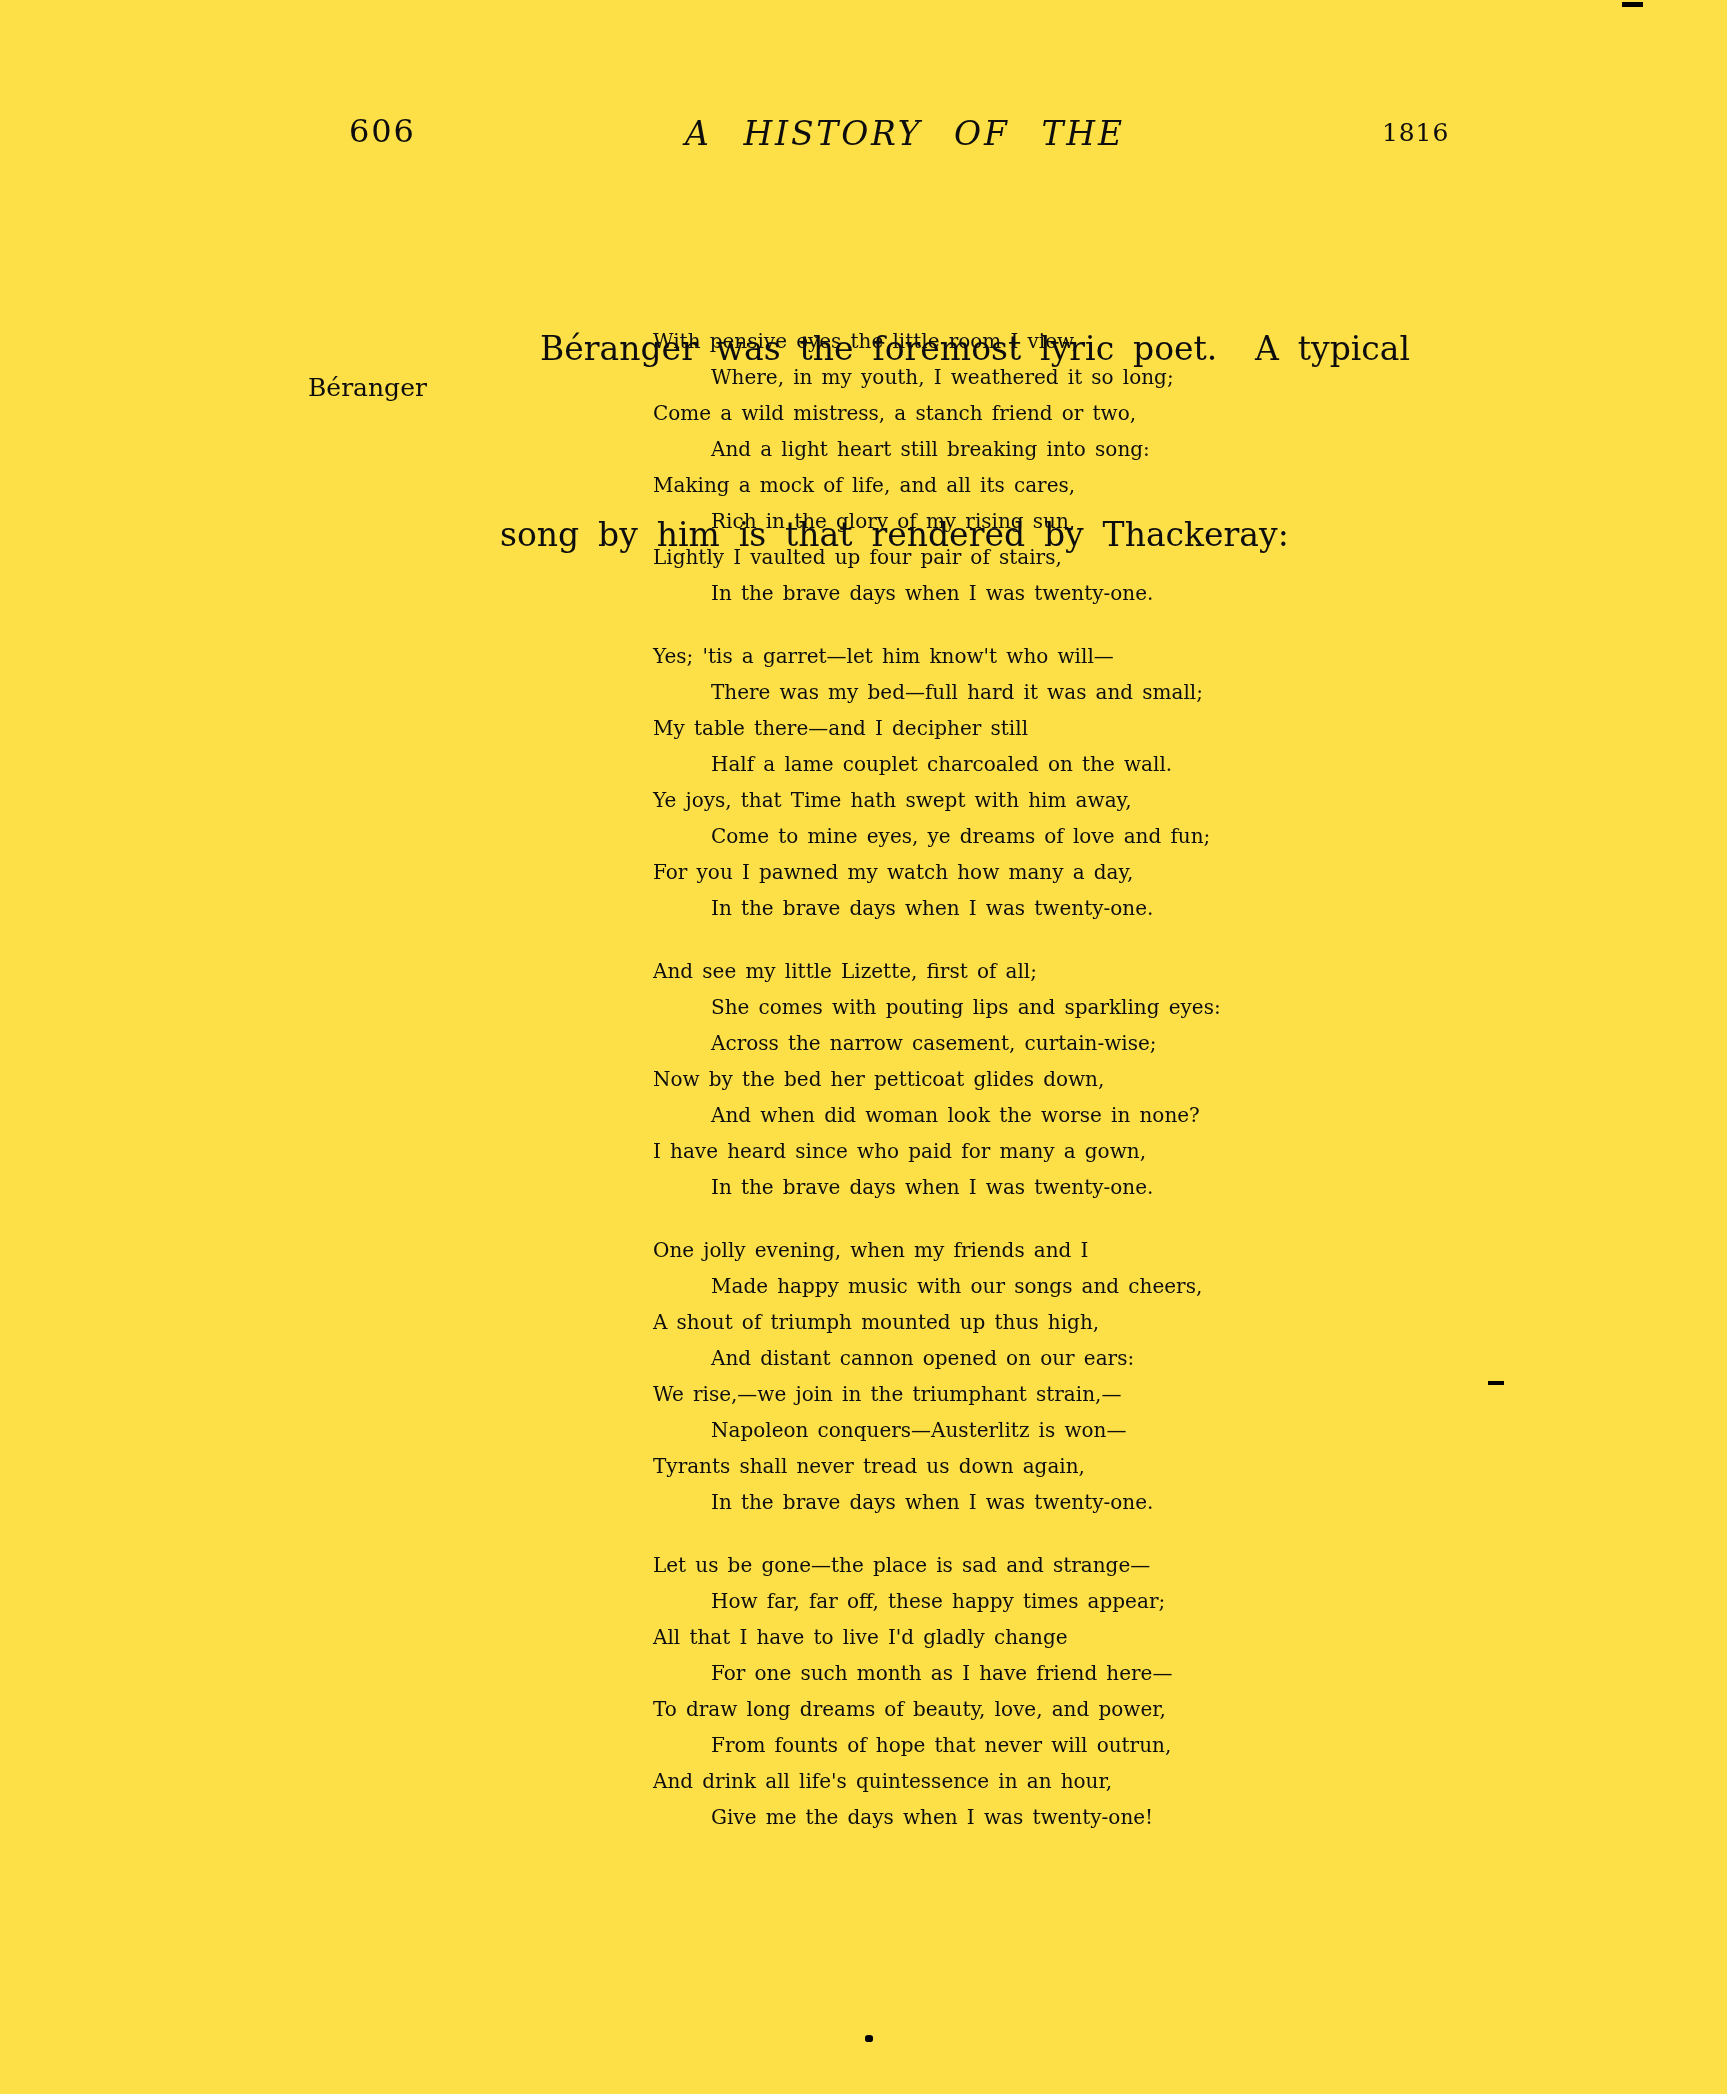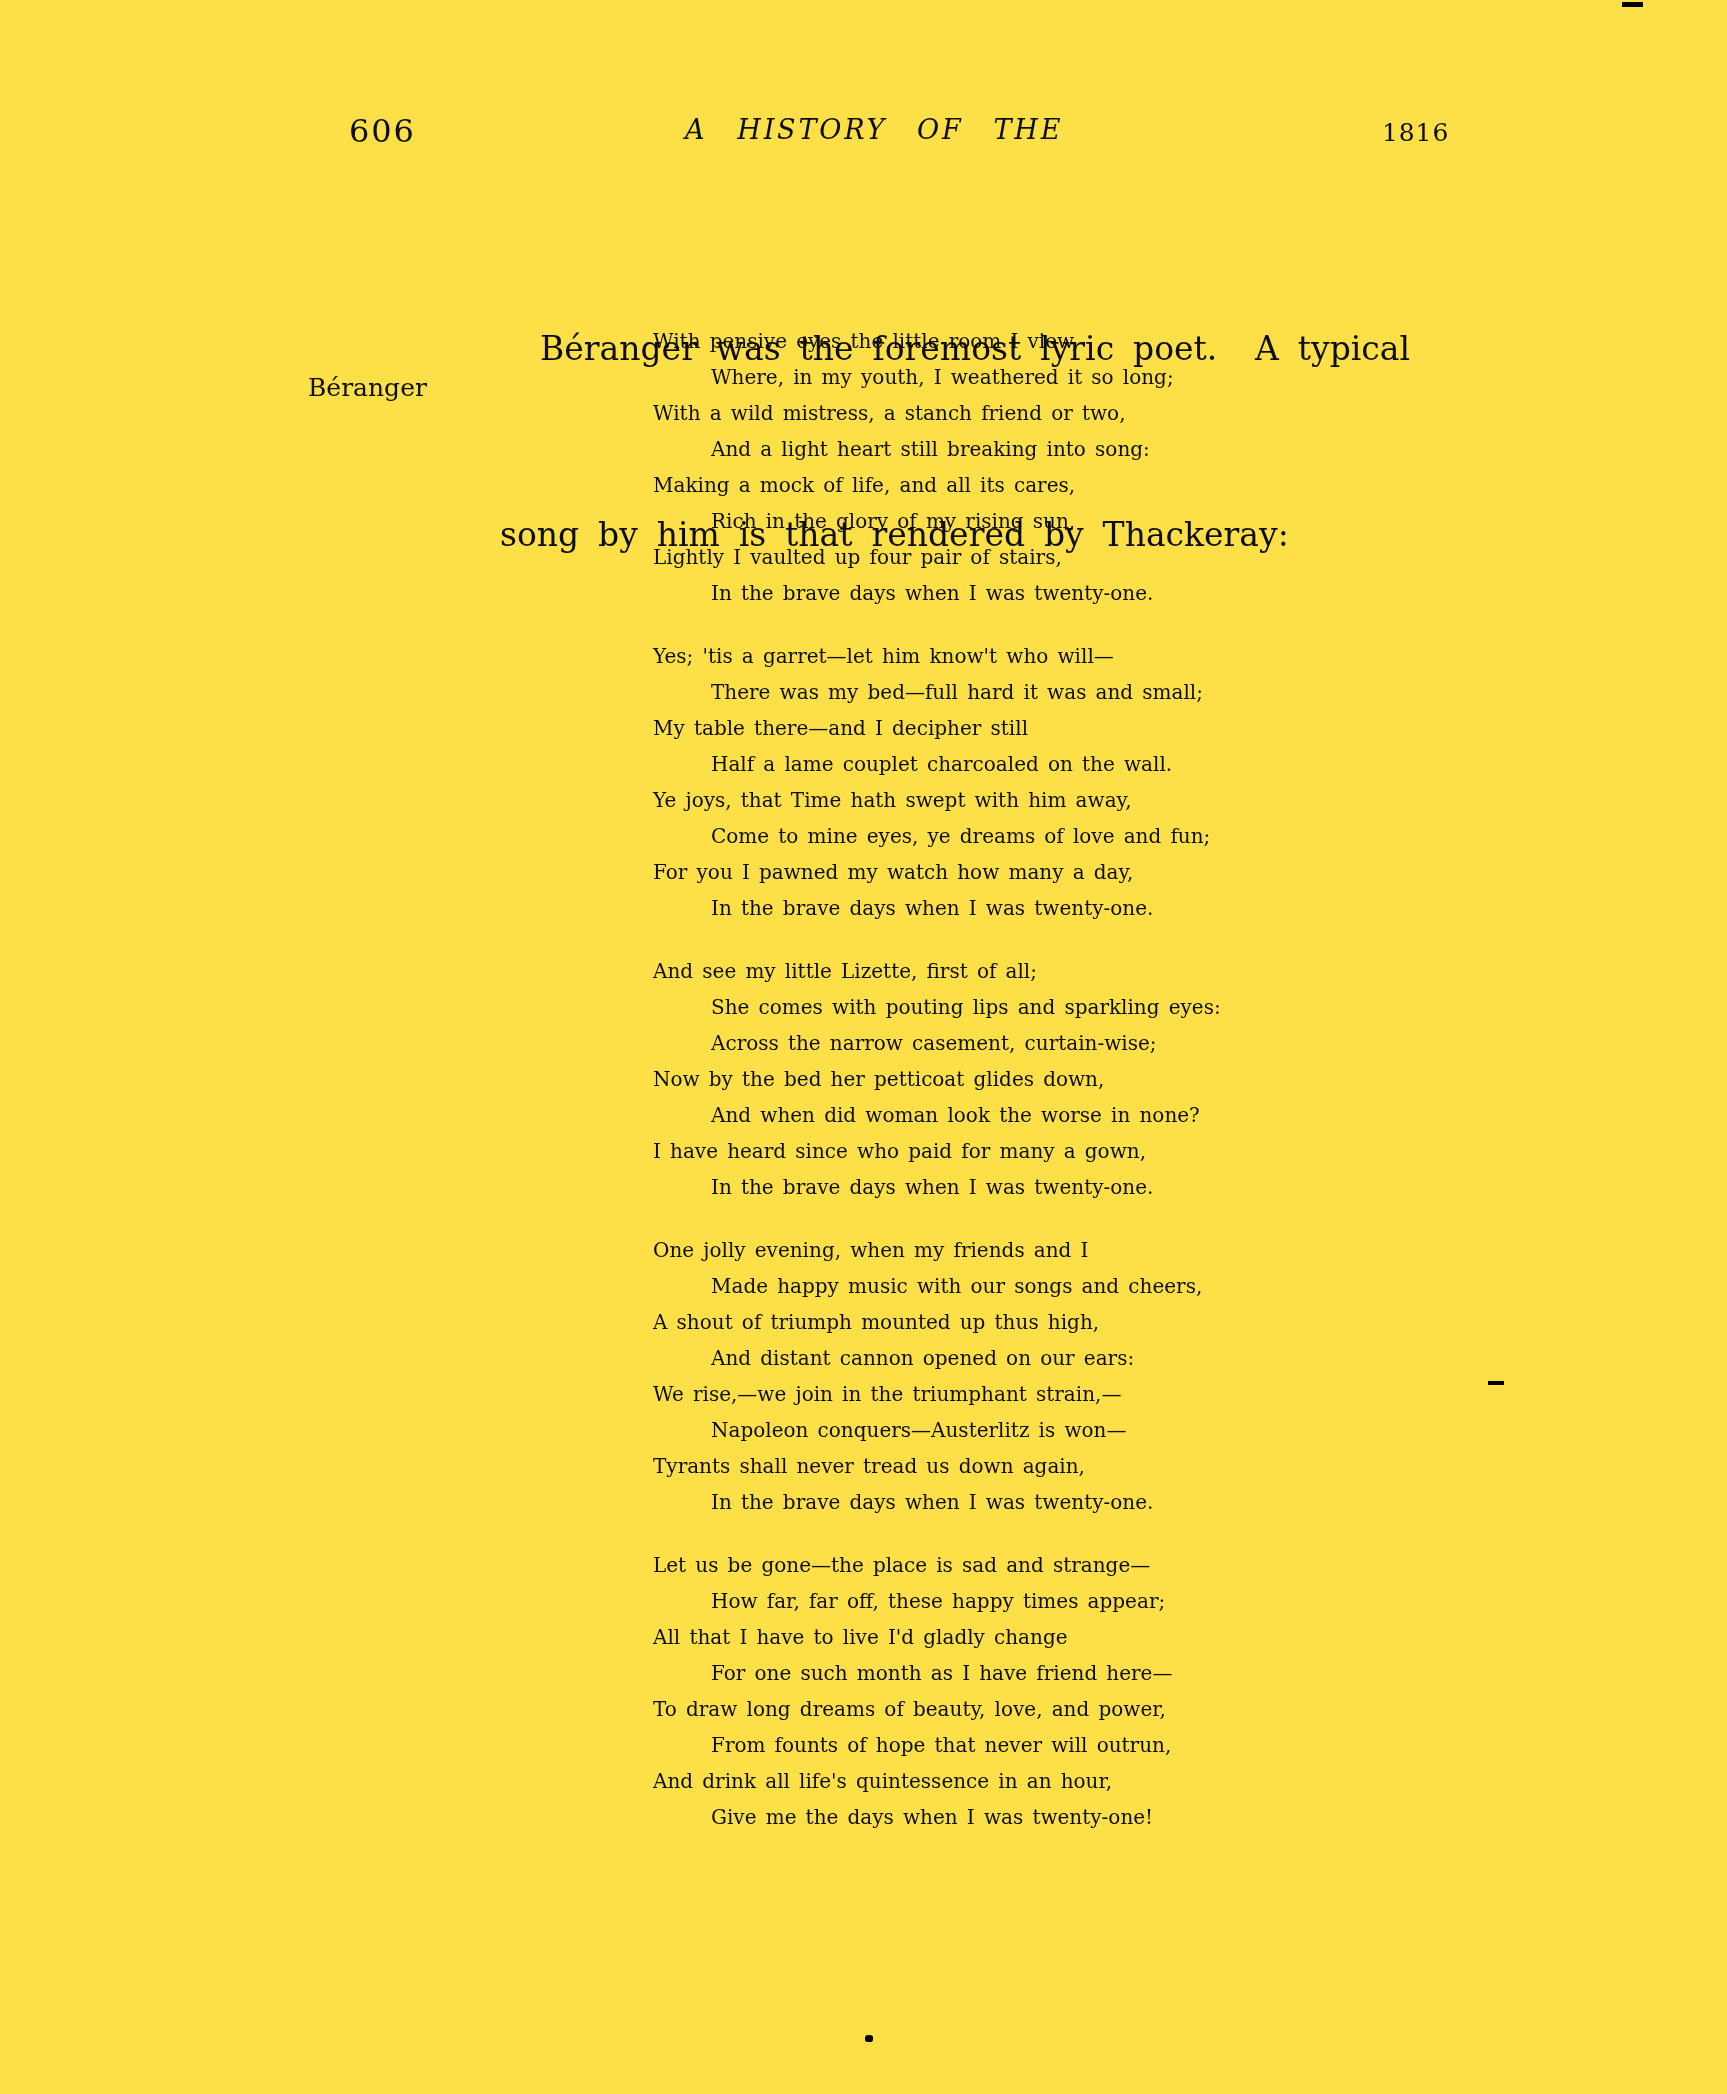--- a/index.html
+++ b/index.html
@@ -14,21 +14,21 @@
   }
 
   
   .header { position: absolute; top: 112px; left: 0; width: 100%; height: 47px; }
   .page-num {
     position: absolute; left: 349px; top: 0;
     font-size: 32px; letter-spacing: 1.9px;
   }
   .running-title {
     position: absolute; left: 685px; top: 1.9px;
-    font-style: italic; font-size: 27px;
+    font-style: italic; font-size: 33px;
     letter-spacing: 2.8px; word-spacing: 18.6px;
   }
   .year {
     position: absolute; left: 1382px; top: 5.6px;
     font-size: 25px; letter-spacing: 0.9px;
   }
 
   
   .intro {
     position: absolute; left: 500px; top: 194px;
@@ -73,21 +73,21 @@
     <div class="intro-line intro-line1">Béranger was the foremost lyric poet.  A typical</div>
     <div class="intro-line intro-line2">song by him is that rendered by Thackeray:</div>
   </div>
 
   <div class="margin-note">Béranger</div>
 
   <div class="poem">
       <div class="stanza">
         <div class="poem-line">With pensive eyes the little room I view,</div>
         <div class="poem-line indent">Where, in my youth, I weathered it so long;</div>
-        <div class="poem-line">With a wild mistress, a stanch friend or two,</div>
+        <div class="poem-line">Come a wild mistress, a stanch friend or two,</div>
         <div class="poem-line indent">And a light heart still breaking into song:</div>
         <div class="poem-line">Making a mock of life, and all its cares,</div>
         <div class="poem-line indent">Rich in the glory of my rising sun,</div>
         <div class="poem-line">Lightly I vaulted up four pair of stairs,</div>
         <div class="poem-line indent">In the brave days when I was twenty-one.</div>
       </div>
       <div class="stanza">
         <div class="poem-line">Yes; 'tis a garret—let him know't who will—</div>
         <div class="poem-line indent">There was my bed—full hard it was and small;</div>
         <div class="poem-line">My table there—and I decipher still</div>

